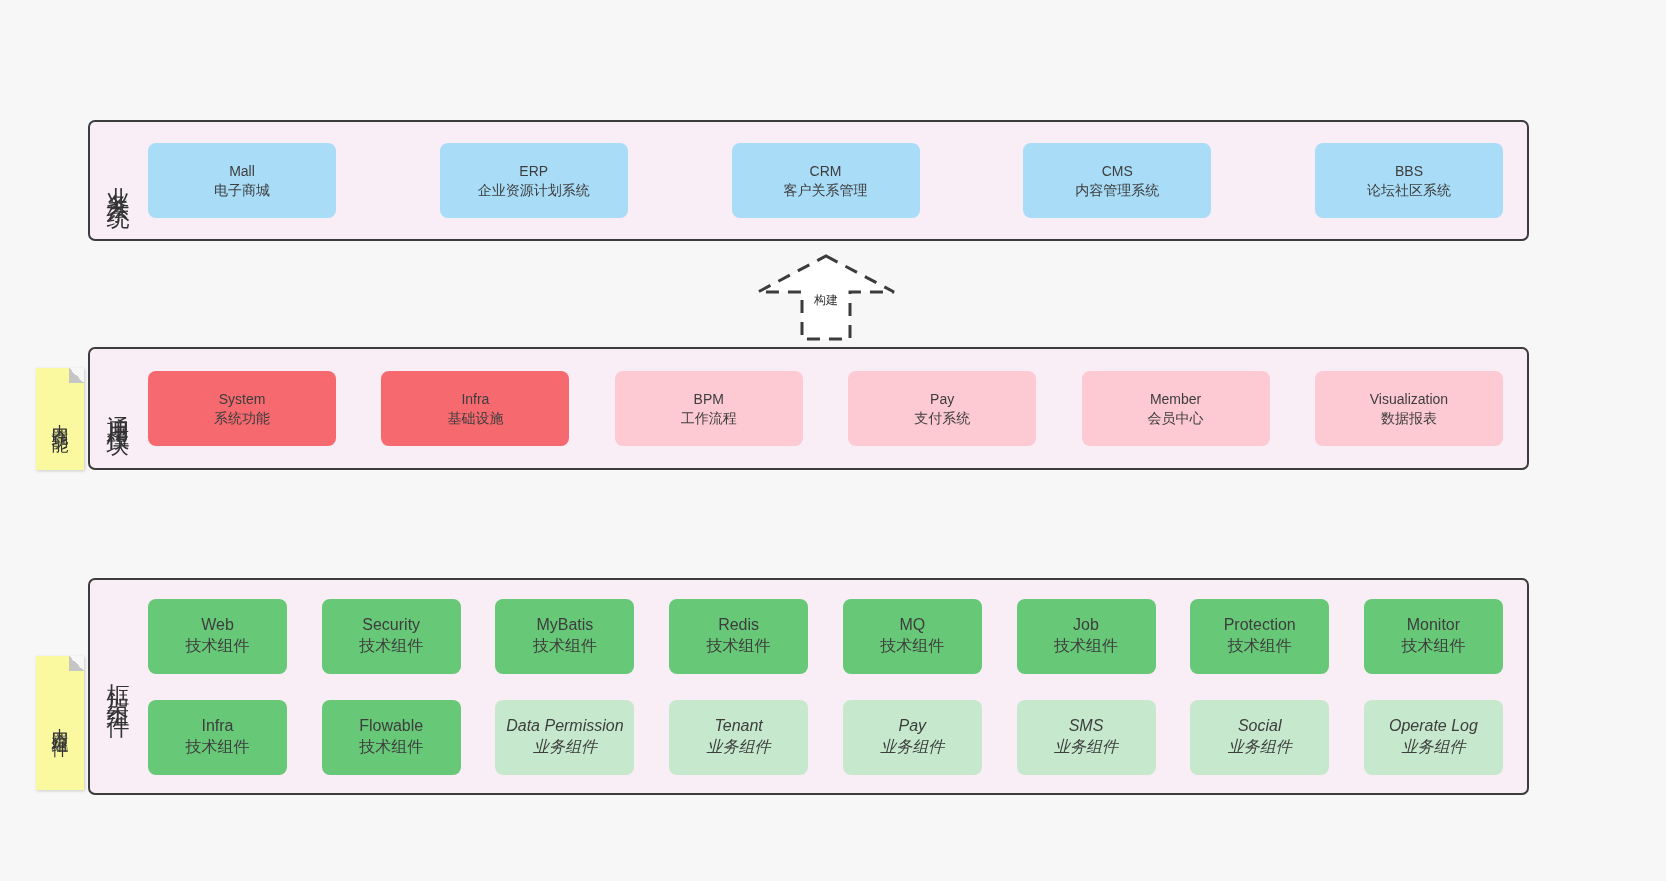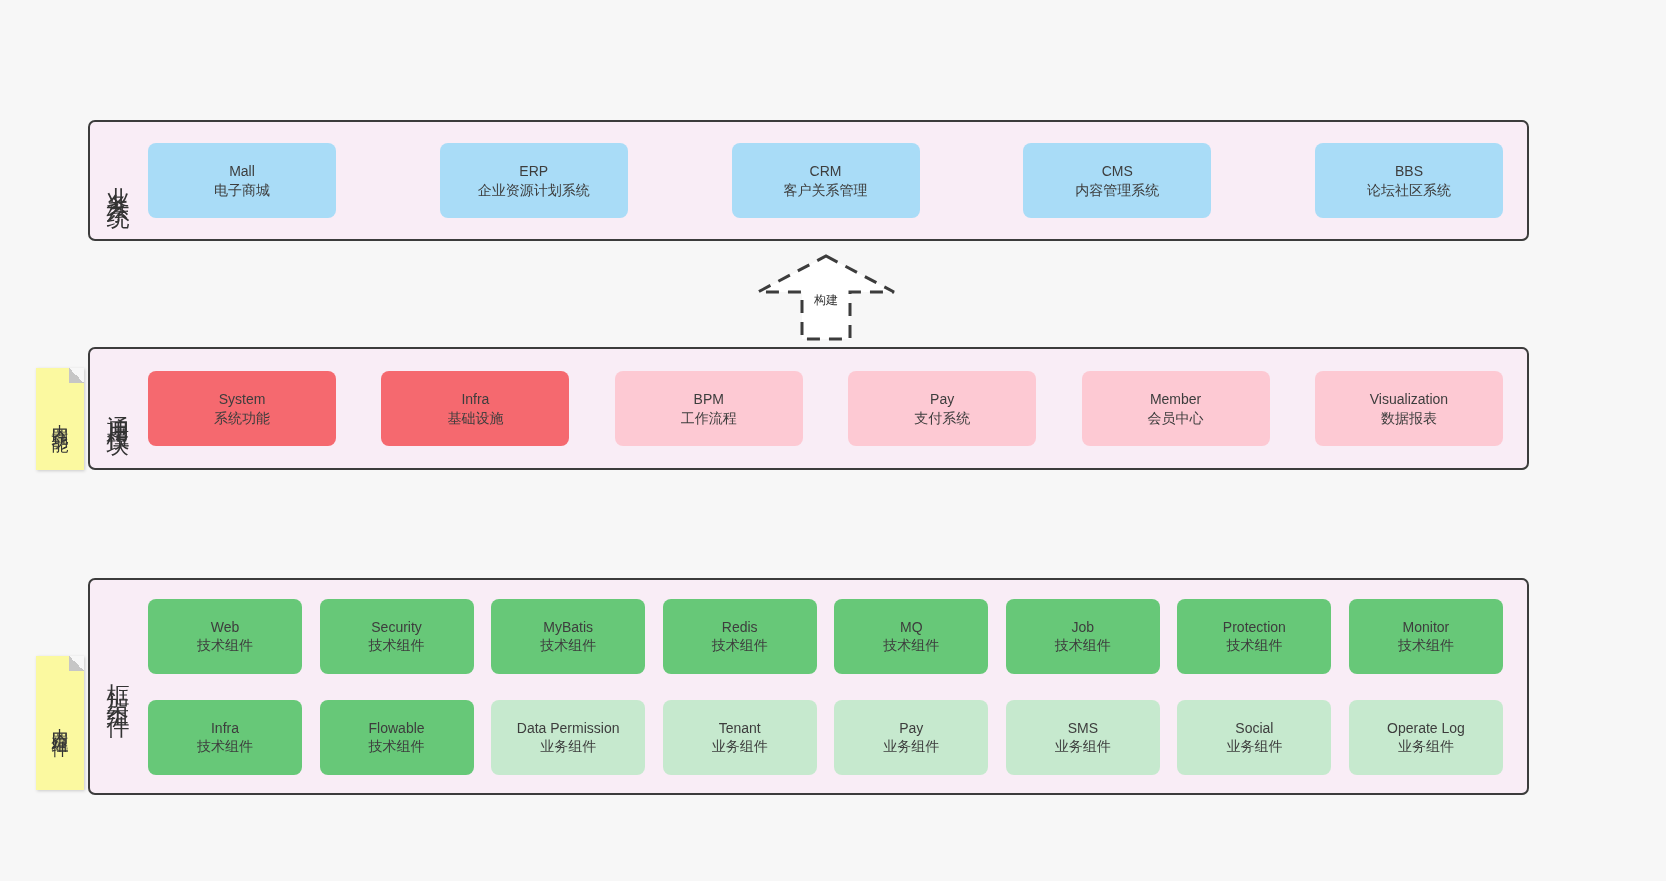--- a/index.html
+++ b/index.html
@@ -33,27 +33,27 @@
     gap:26px; padding-right:24px;
   }
   .boxes { display:flex; justify-content:space-between; }
 
   .box {
     border-radius:8px; box-sizing:border-box; padding:4px;
     display:flex; flex-direction:column; align-items:center; justify-content:center;
     text-align:center; line-height:1.35;
   }
   .layer-1 .box, .layer-2 .box { width:188px; height:75px; font-size:14px; }
-  .layer-3 .box { width:154px; height:75px; font-size:14px; line-height:1.3; }
+  .layer-3 .box { width:139px; height:75px; font-size:16px; line-height:1.3; }
 
   .blue       { background: var(--blue, #a9dcf7); }
   .red        { background: var(--red, #f5696f); }
   .pink       { background: var(--pink, #fdc9d3); }
   .green      { background: var(--green, #67c878); }
-  .lightgreen { background: var(--light-green, #c6e9ce); }
+  .lightgreen { background: var(--light-green, #c6e9ce); font-style: italic; }
 
   .arrow { position:absolute; width:140px; height:88px; }
   .arrow-1 { left:756px; top:254px; }
   .arrow-2 { left:770px; top:487px; }
   .arrow svg { display:block; width:100%; height:100%; }
   .arrow-label {
     position:absolute; left:50%; top:38px; transform:translateX(-50%);
     background:#fff; padding:0 4px; font-size:12px; color:#333; white-space:nowrap;
   }
 

